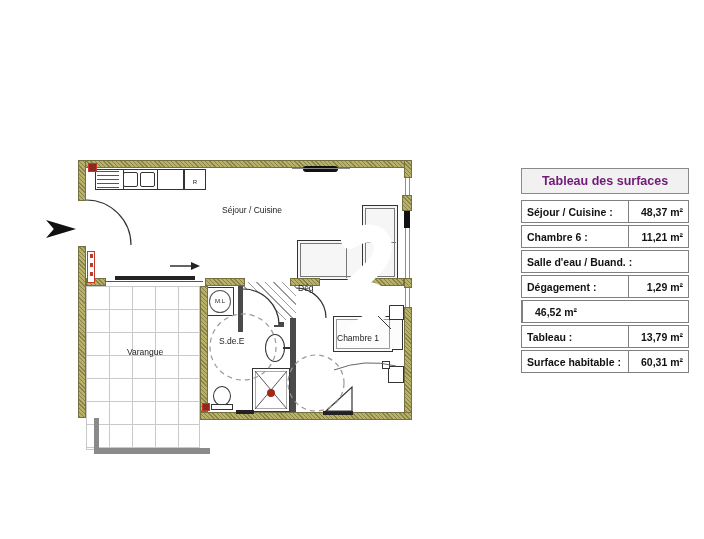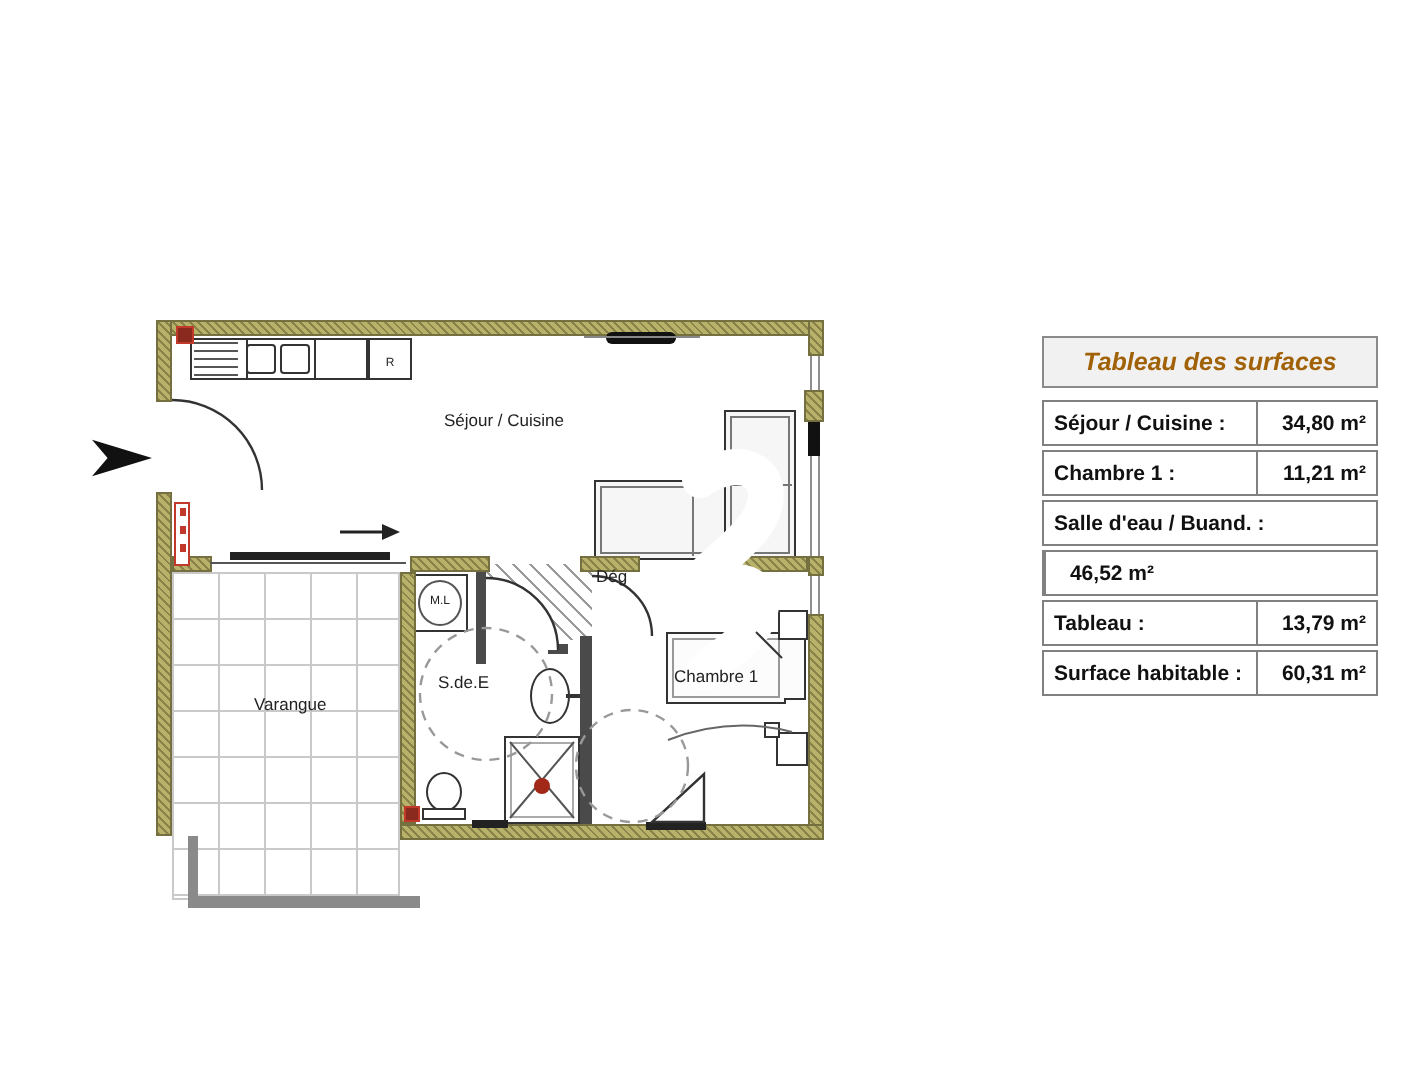--- a/index.html
+++ b/index.html
@@ -27,21 +27,21 @@
   .hatch{background-image:repeating-linear-gradient(45deg,#9a9a9a 0 1px,transparent 1px 6px);z-index:2;}
   .hatchH{background-image:repeating-linear-gradient(to bottom,#555 0 1px,transparent 1px 4px);}
   .rail{background:#8a8a8a;z-index:3;}
   .redbox{background:#8a2a1e;border:1px solid #c0392b;z-index:6;}
   .redframe{border:1px solid #c0392b;background:#fff;z-index:6;}
   .arrow-entrance{background:#111;clip-path:polygon(0% 12%,100% 50%,0% 88%,26% 50%);z-index:6;}
   svg.overlay{position:absolute;left:0;top:0;z-index:5;pointer-events:none;}
   
   .stable{position:absolute;left:521px;top:168px;width:168px;z-index:9;}
   .sheader{box-sizing:border-box;border:1px solid #8a8a8a;background:#f1f1f1;height:26px;
-           line-height:24px;text-align:center;font-weight:bold;font-size:12.5px;color:#a16207;font-style:italic;}
+           line-height:24px;text-align:center;font-weight:bold;font-size:12.5px;color:#701a75;}
   .srows{margin-top:6px;}
   .srow{box-sizing:border-box;display:flex;border:1px solid #808080;background:#fff;margin-bottom:2px;}
   .srow .lbl{flex:1;font-weight:bold;font-size:10.5px;padding:5px 4px 4px 5px;color:#111;}
   .srow .val{width:54px;font-weight:bold;font-size:10.5px;text-align:right;
              padding:5px 5px 4px 0;border-left:1px solid #808080;color:#111;}
 </style>
 </head>
 <body>
 
 <div class="canvas">
@@ -163,28 +163,32 @@
     <div class="lab" style="left:219px;top:336px;">S.de.E</div>
     <div class="lab" style="left:257px;top:283px;padding-left:41px;">Dég</div>
     <div class="lab" style="left:337px;top:333px;">Chambre 1</div>
   </div>
 
   <div class="stable">
     <div class="sheader">Tableau des surfaces</div>
     <div class="srows">
       <div class="srow">
         <div class="lbl">Séjour / Cuisine :</div>
-        <div class="val">34,80 m²</div>
-      </div>
-      <div class="srow">
-        <div class="lbl">Chambre 1 :</div>
+        <div class="val">48,37 m²</div>
+      </div>
+      <div class="srow">
+        <div class="lbl">Chambre 6 :</div>
         <div class="val">11,21 m²</div>
       </div>
       <div class="srow">
         <div class="lbl">Salle d'eau / Buand. :</div>
+      </div>
+      <div class="srow">
+        <div class="lbl">Dégagement :</div>
+        <div class="val">1,29 m²</div>
       </div>
       <div class="srow">
         <div class="val">46,52 m²</div>
       </div>
       <div class="srow">
         <div class="lbl">Tableau :</div>
         <div class="val">13,79 m²</div>
       </div>
       <div class="srow">
         <div class="lbl">Surface habitable :</div>

